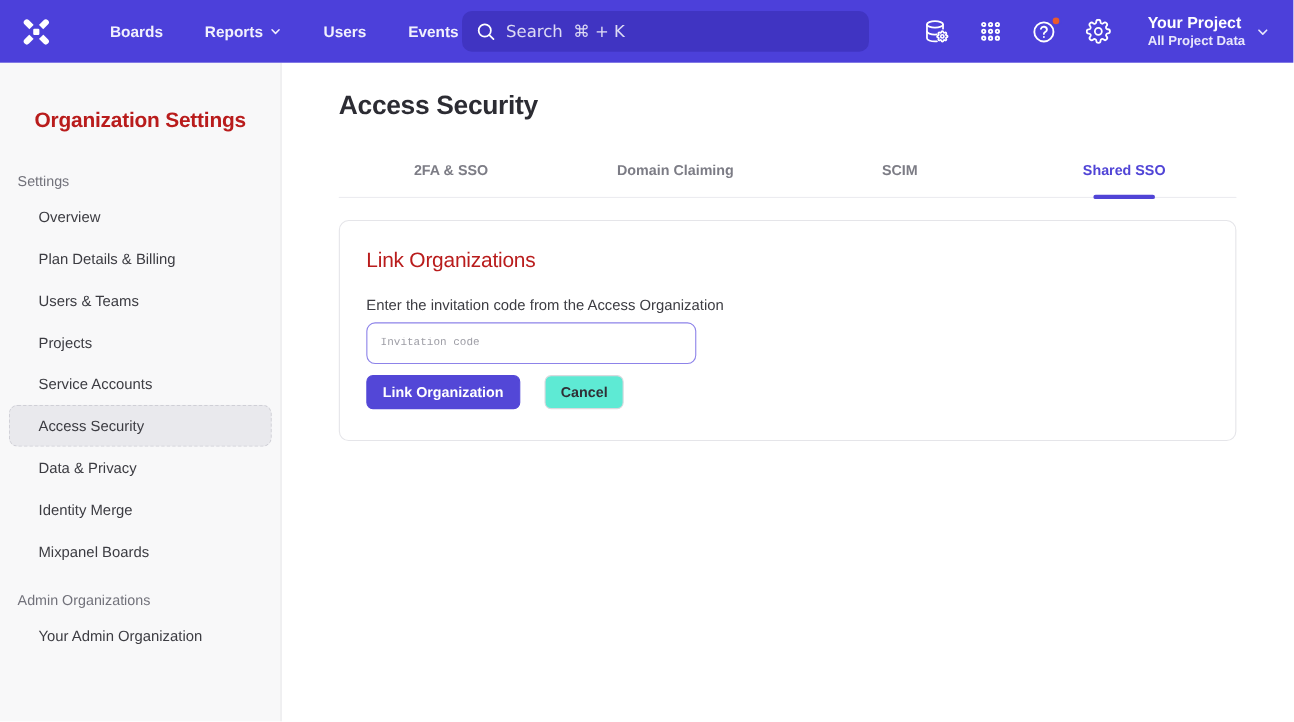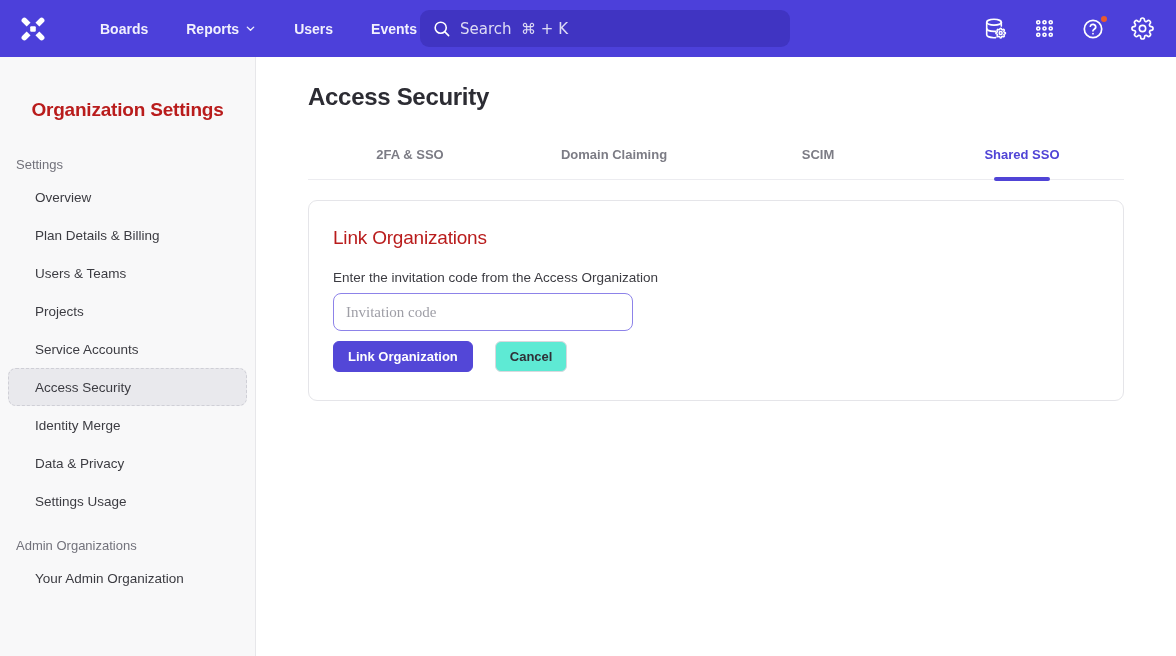--- a/index.html
+++ b/index.html
@@ -36,21 +36,21 @@
   .main { flex:1; padding:0 52px; }
   .page-title { margin-top:26px; font-size:24px; font-weight:700; color:#2c2c33; letter-spacing:-0.3px; }
   .tabs { display:flex; margin-top:22px; border-bottom:1px solid #ececf0; }
   .tab { position:relative; width:25%; text-align:center; padding:14px 0 17px; font-size:13px; font-weight:600; color:#7c7c85; cursor:pointer; }
   .tab.active { color:#5044d6; }
   .tab-underline { position:absolute; left:50%; bottom:-2px; transform:translateX(-50%); width:56px; height:4px; border-radius:3px; background:#5044d6; }
 
   .card { margin-top:20px; background:#fff; border:1px solid #e5e5e9; border-radius:9px; padding:26px 24px 28px; }
   .card-title { font-size:19px; font-weight:400; color:#b91c1c; letter-spacing:-0.2px; }
   .field-label { margin-top:21px; font-size:13.5px; color:#3c3c42; }
-  .invite-input { display:block; margin-top:8px; width:300px; height:38px; border:1.5px solid #8d83e9; border-radius:8px; padding:16px 12px; font-size:15px; color:#2c2c33; outline:none; font-family:Liberation Serif, serif; }
+  .invite-input { display:block; margin-top:8px; width:300px; height:38px; border:1.5px solid #8d83e9; border-radius:8px; padding:16px 12px; font-size:10px; color:#2c2c33; outline:none; font-family:Liberation Mono, monospace; }
   .invite-input::placeholder { color:#9e9ea6; opacity:1; }
   .btn-row { margin-top:10px; display:flex; align-items:center; gap:22px; }
   .btn { border-radius:6px; font-size:13px; font-weight:600; padding:0 14px; height:31px; cursor:pointer; font-family:"Liberation Sans",sans-serif; }
   .btn-primary { background:#5347d7; color:#fff; border:1px solid #5347d7; }
   .btn-secondary { background:#5eead4; color:#2f2f36; border:1px solid #d9d9de; }
 
   svg { display:block; }
 </style>
 </head>
 <body>
@@ -126,20 +126,29 @@
         <line x1="12" y1="16.6" x2="12" y2="16.7"></line>
       </svg>
       <span class="badge-dot" style="background:#ea5a2d;"></span>
     </button>
     <button class="icon-btn">
       <svg width="23" height="23" viewBox="0 0 24 24" fill="none" stroke="#ffffff" stroke-width="1.7" stroke-linecap="round" stroke-linejoin="round">
         <circle cx="12" cy="12" r="3.3"></circle>
         <path d="M19.4 15a1.65 1.65 0 0 0 .33 1.82l.06.06a2 2 0 0 1-2.83 2.83l-.06-.06a1.65 1.65 0 0 0-1.82-.33 1.65 1.65 0 0 0-1 1.51V21a2 2 0 0 1-4 0v-.09A1.65 1.65 0 0 0 9 19.4a1.65 1.65 0 0 0-1.82.33l-.06.06a2 2 0 0 1-2.83-2.83l.06-.06a1.65 1.65 0 0 0 .33-1.82 1.65 1.65 0 0 0-1.51-1H3a2 2 0 0 1 0-4h.09A1.65 1.65 0 0 0 4.6 9a1.65 1.65 0 0 0-.33-1.82l-.06-.06a2 2 0 0 1 2.83-2.83l.06.06a1.65 1.65 0 0 0 1.82.33H9a1.65 1.65 0 0 0 1-1.51V3a2 2 0 0 1 4 0v.09a1.65 1.65 0 0 0 1 1.51 1.65 1.65 0 0 0 1.82-.33l.06-.06a2 2 0 0 1 2.83 2.83l-.06.06a1.65 1.65 0 0 0-.33 1.82V9a1.65 1.65 0 0 0 1.51 1H21a2 2 0 0 1 0 4h-.09a1.65 1.65 0 0 0-1.51 1z"></path>
       </svg>
     </button>
+    <div class="project-switcher">
+      <div>
+        <div class="project-name">Your Project</div>
+        <div class="project-scope">All Project Data</div>
+      </div>
+      <svg width="12" height="12" viewBox="0 0 24 24" fill="none" stroke="#e8e6fb" stroke-width="3" stroke-linecap="round" stroke-linejoin="round">
+          <path d="M5 9l7 7 7-7"></path>
+        </svg>
+    </div>
   </div>
 </nav>
 
 <div class="page">
 
   <aside class="sidebar">
     <div class="sidebar-title">Organization Settings</div>
 
     <div class="side-section-label">Settings</div>
     <div class="side-item">
@@ -154,27 +163,27 @@
     <div class="side-item">
         <span>Projects</span>
       </div>
     <div class="side-item">
         <span>Service Accounts</span>
       </div>
     <div class="side-item selected">
         <span>Access Security</span>
       </div>
     <div class="side-item">
+        <span>Data &amp; Privacy</span>
+      </div>
+    <div class="side-item">
         <span>Identity Merge</span>
       </div>
     <div class="side-item">
-        <span>Data &amp; Privacy</span>
-      </div>
-    <div class="side-item">
-        <span>Settings Usage</span>
+        <span>Mixpanel Boards</span>
       </div>
 
     <div class="side-section-label" style="margin-top:18px;">Admin Organizations</div>
     <div class="side-item">
         <span>Your Admin Organization</span>
       </div>
   </aside>
 
   <main class="main">
     <h1 class="page-title">Access Security</h1>

